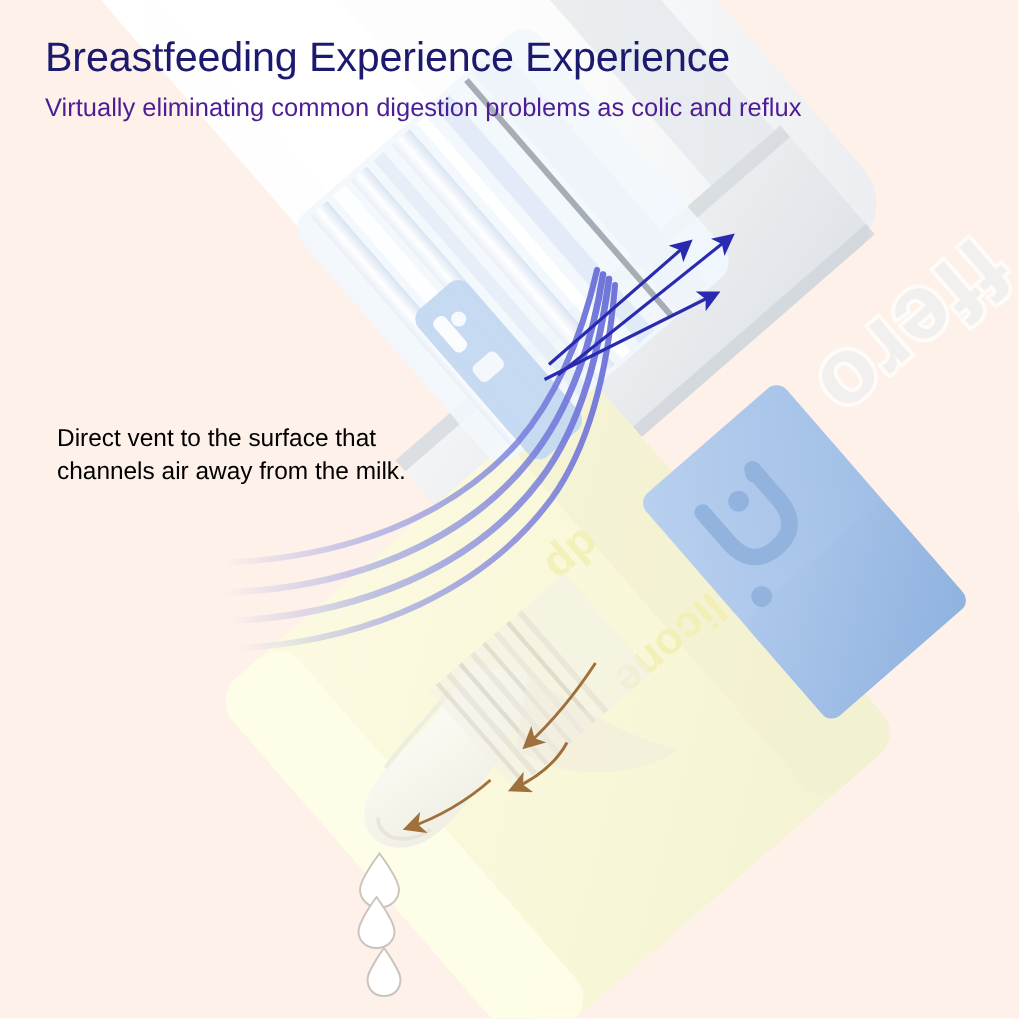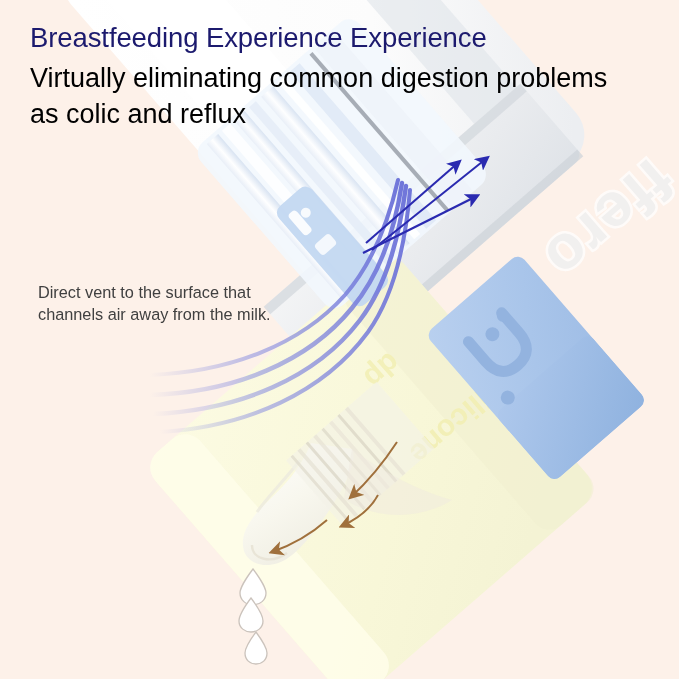--- a/index.html
+++ b/index.html
@@ -27,37 +27,37 @@
   #title {
     font-size: 27.5px;
     line-height: 1.15;
     letter-spacing: -0.1px;
     color: #1c1a6e;
     font-weight: 400;
     white-space: nowrap;
     margin: 0 0 7px 0;
   }
   #subtitle {
-    font-size: 27px;
+    font-size: 17px;
     line-height: 1.33;
-    color: #000000;
+    color: #4c1d95;
     font-weight: 400;
     margin: 0;
     max-width: 585px;
   }
 
   #callout {
     position: absolute;
     left: 38px;
     top: 281px;
     width: 250px;
     z-index: 40;
     font-size: 16.3px;
     line-height: 1.36;
-    color: #404040;
+    color: #000000;
   }
 
   
   .art {
     position: absolute;
     left: 0;
     top: 0;
     width: 679px;
     height: 679px;
   }

